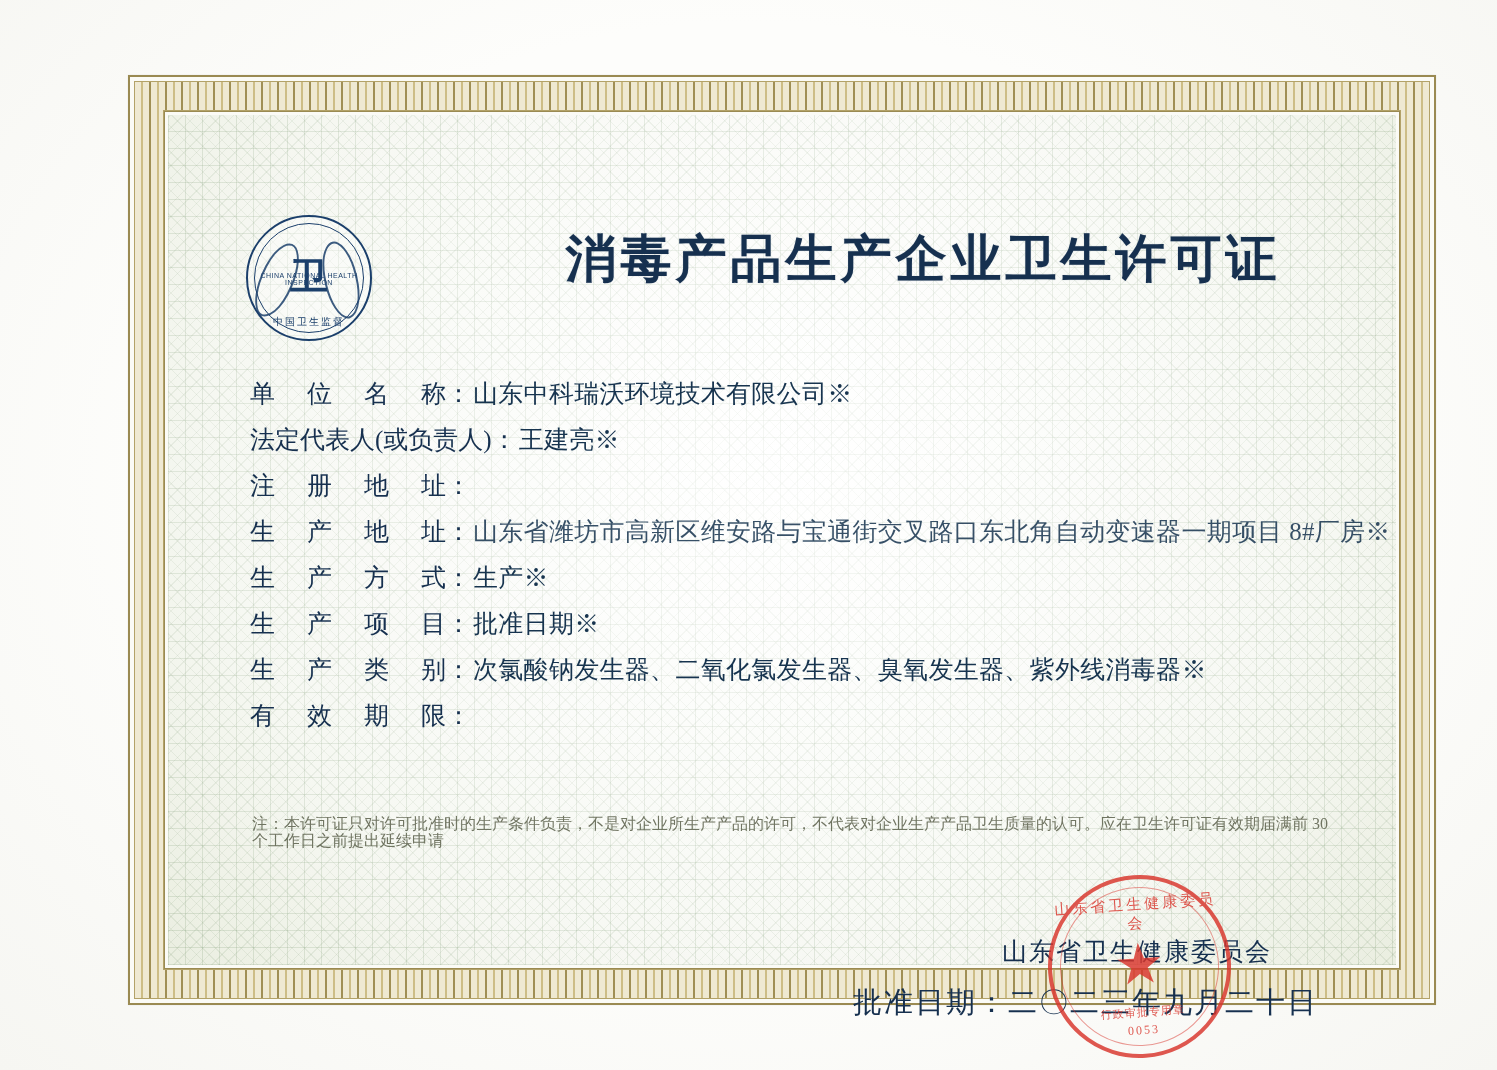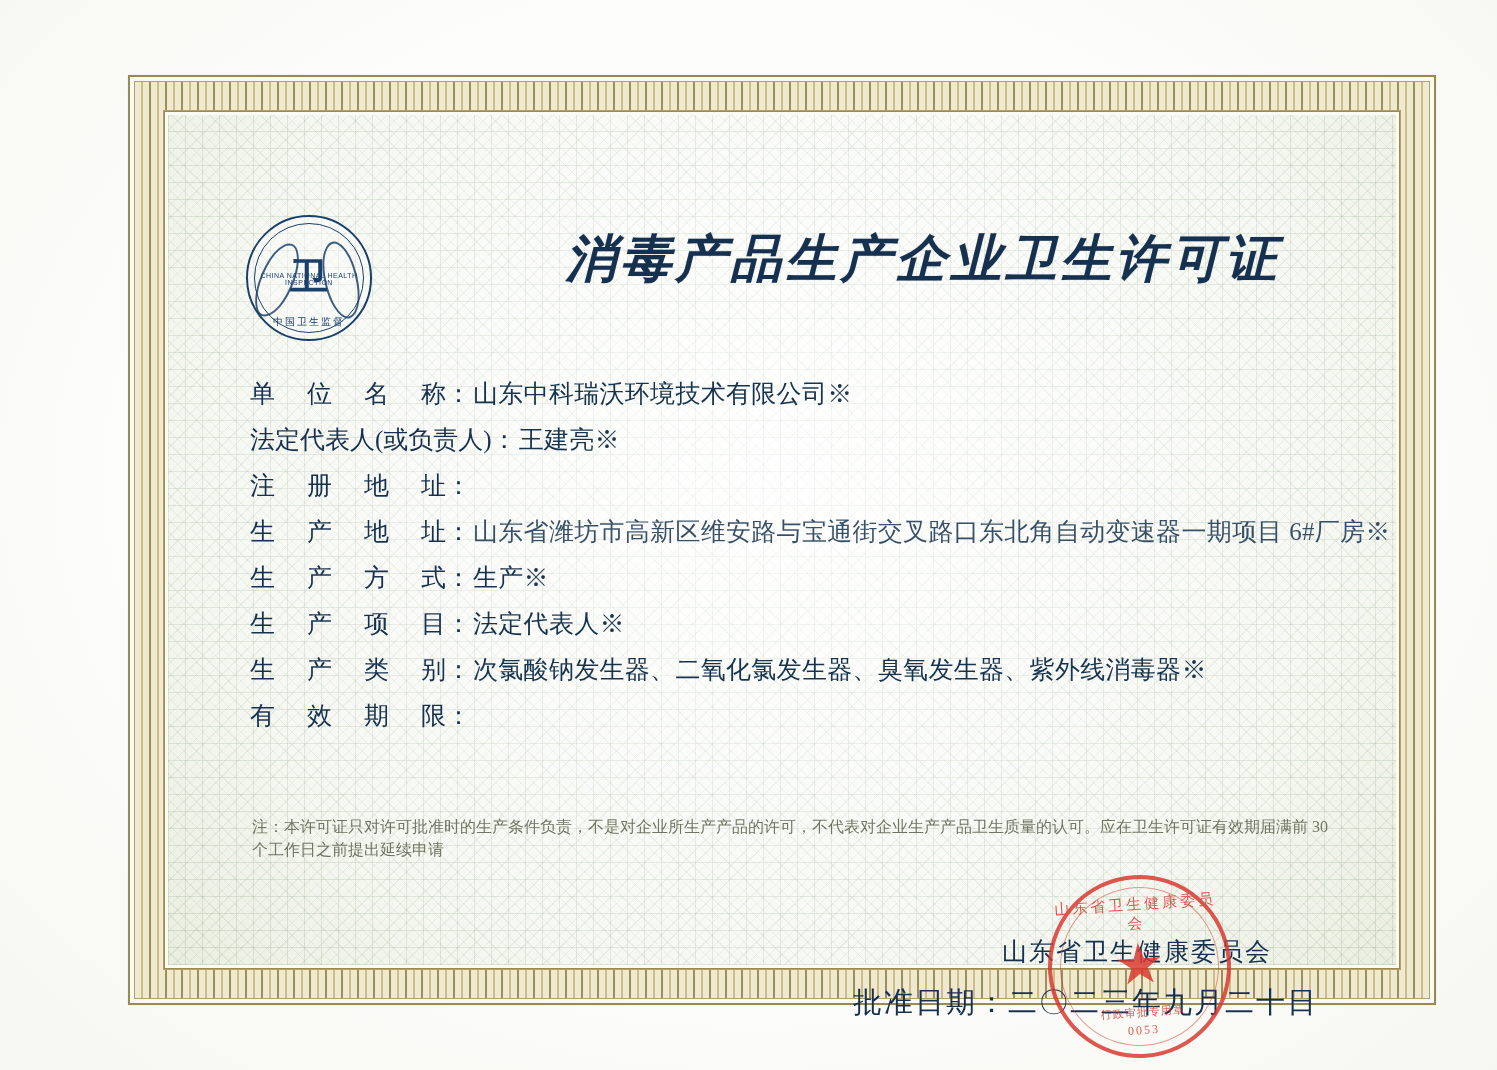--- a/index.html
+++ b/index.html
@@ -113,21 +113,20 @@
   
   .title{
     position:absolute;left:290px;top:110px;width:930px;
     text-align:center;
     font-size:51px;
     letter-spacing:4px;
     color:#16304f;
     font-weight:bold;
     font-family:"Liberation Serif", serif;
     text-shadow:0 0 1px rgba(22,48,79,.35);
-    font-style:italic;
   }
   .cert-no{
     position:absolute;right:90px;top:212px;
     font-size:22px;color:#1b3350;letter-spacing:1px;
   }
 
   
   .fields{
     position:absolute;left:82px;top:262px;right:70px;
   }
@@ -155,21 +154,21 @@
     font-size:25px;
     color:#17344f;
     letter-spacing:0.3px;
     white-space:nowrap;
     text-align:center;
   }
   .row.faint .value{opacity:.86;}
 
   .note{
     position:absolute;left:84px;top:700px;right:60px;
-    font-size:16px;line-height:23px;
+    font-size:16px;line-height:17px;
     color:#5a5f4a;opacity:.85;
     font-family:"Liberation Serif", serif;
   }
 
   
   .issuer{
     position:absolute;right:124px;top:820px;
     font-size:25px;color:#16304f;letter-spacing:2px;
   }
   .approve-date{
@@ -268,21 +267,21 @@
         </div>
 
         <div class="row faint">
           <div class="label spread">
             <span>生</span>
             <span>产</span>
             <span>地</span>
             <span>址</span>
           </div>
           <div class="colon">：</div>
-          <div class="value">山东省潍坊市高新区维安路与宝通街交叉路口东北角自动变速器一期项目 6#厂房※</div>
+          <div class="value">山东省潍坊市高新区维安路与宝通街交叉路口东北角自动变速器一期项目 8#厂房※</div>
         </div>
 
         <div class="row">
           <div class="label spread">
             <span>生</span>
             <span>产</span>
             <span>方</span>
             <span>式</span>
           </div>
           <div class="colon">：</div>
@@ -290,21 +289,21 @@
         </div>
 
         <div class="row">
           <div class="label spread">
             <span>生</span>
             <span>产</span>
             <span>项</span>
             <span>目</span>
           </div>
           <div class="colon">：</div>
-          <div class="value">法定代表人※</div>
+          <div class="value">批准日期※</div>
         </div>
 
         <div class="row">
           <div class="label spread">
             <span>生</span>
             <span>产</span>
             <span>类</span>
             <span>别</span>
           </div>
           <div class="colon">：</div>

